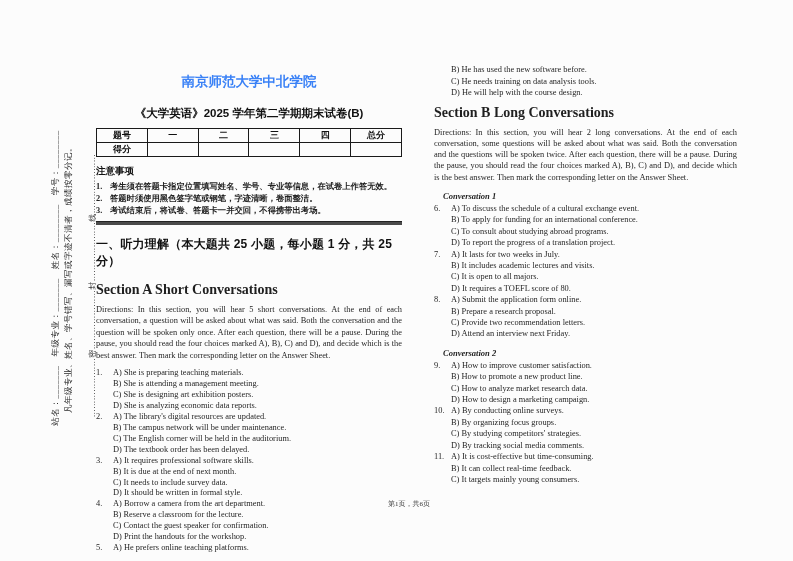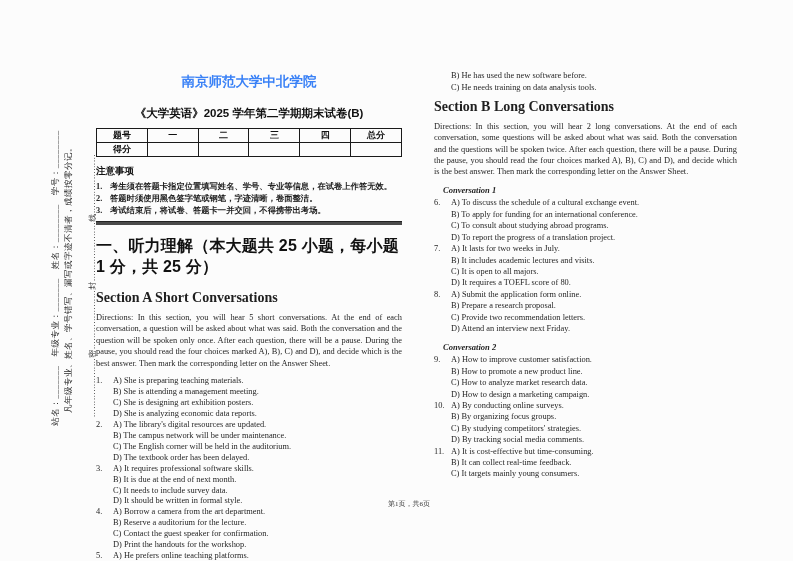--- a/index.html
+++ b/index.html
@@ -15,21 +15,21 @@
     position:absolute; white-space:nowrap;
     transform:rotate(-90deg);
     font-size:8.5px; letter-spacing:0.5px; color:#2a2a2a;
   }
   .seal-line   { width:390px; left:-103px; top:280px; text-align:center; font-size:8px; color:#333; }
   .seal-warn   { width:300px; left:-81px;  top:272px; text-align:center; }
   .seal-info   { width:384px; left:-136px; top:272px; text-align:center; }
 
   
   .col-left  { position:absolute; left:96px;  top:68px; width:306px; }
-  .col-right { position:absolute; left:434px; top:70px; width:303px; }
+  .col-right { position:absolute; left:434px; top:64px; width:303px; }
 
   .school-title {
     text-align:center; font-family:"Liberation Sans", sans-serif;
     font-weight:700; font-size:13.5px; margin-top:5px; color:#3b82f6;
   }
   .exam-title {
     text-align:center; font-family:"Liberation Sans", sans-serif;
     font-weight:700; font-size:11.5px; margin-top:15px; color:#111;
   }
 
@@ -47,21 +47,21 @@
   }
   .notice-list { margin-top:3px; }
   .notice-item { display:flex; font-size:8.3px; line-height:12px; font-weight:600; color:#222; }
   .notice-item .ni-num { width:14px; flex:none; }
   .notice-item .ni-txt { flex:1; }
 
   .thick-rule { margin-top:4px; height:2.5px; background:#4a4a4a; border-top:1px solid #222; }
 
   .part-heading {
     font-family:"Liberation Sans", sans-serif; font-weight:700;
-    font-size:16px; margin-top:11px; color:#111; letter-spacing:0.2px;
+    font-size:12px; margin-top:11px; color:#111; letter-spacing:0.2px;
   }
 
   .sec-title { font-weight:700; font-size:14px; margin-top:12px; }
   .directions {
     font-size:8.4px; line-height:11.6px; text-align:justify; margin-top:6px;
   }
 
   .q-list { margin-top:7px; }
   .q { display:flex; font-size:8.4px; line-height:10.9px; }
   .q .qn { width:17px; flex:none; }
@@ -163,39 +163,40 @@
           <span class="opt">A) It requires professional software skills.</span>
           <span class="opt">B) It is due at the end of next month.</span>
           <span class="opt">C) It needs to include survey data.</span>
           <span class="opt">D) It should be written in formal style.</span>
         </span>
       </div>
       <div class="q">
         <span class="qn">4.</span>
         <span class="qo">
           <span class="opt">A) Borrow a camera from the art department.</span>
-          <span class="opt">B) Reserve a auditorium for the lecture.</span>
+          <span class="opt">B) Reserve a classroom for the lecture.</span>
           <span class="opt">C) Contact the guest speaker for confirmation.</span>
           <span class="opt">D) Print the handouts for the workshop.</span>
         </span>
       </div>
       <div class="q">
         <span class="qn">5.</span>
         <span class="qo">
           <span class="opt">A) He prefers online teaching platforms.</span>
         </span>
       </div>
     </div>
   </div>
 
   <div class="col-right">
 
     <div class="cont-opts">
       <span class="opt">B) He has used the new software before.</span>
       <span class="opt">C) He needs training on data analysis tools.</span>
+      <span class="opt">D) He will help with the course design.</span>
     </div>
 
     <div class="sec-title">Section B Long Conversations</div>
     <div class="directions">Directions: In this section, you will hear 2 long conversations. At the end of each conversation, some questions will be asked about what was said. Both the conversation and the questions will be spoken twice. After each question, there will be a pause. During the pause, you should read the four choices marked A), B), C) and D), and decide which is the best answer. Then mark the corresponding letter on the Answer Sheet.</div>
 
     <div class="conv-label">Conversation 1</div>
 
     <div class="q-list" style="margin-top:2px;">
       <div class="q">
         <span class="qn">6.</span>

